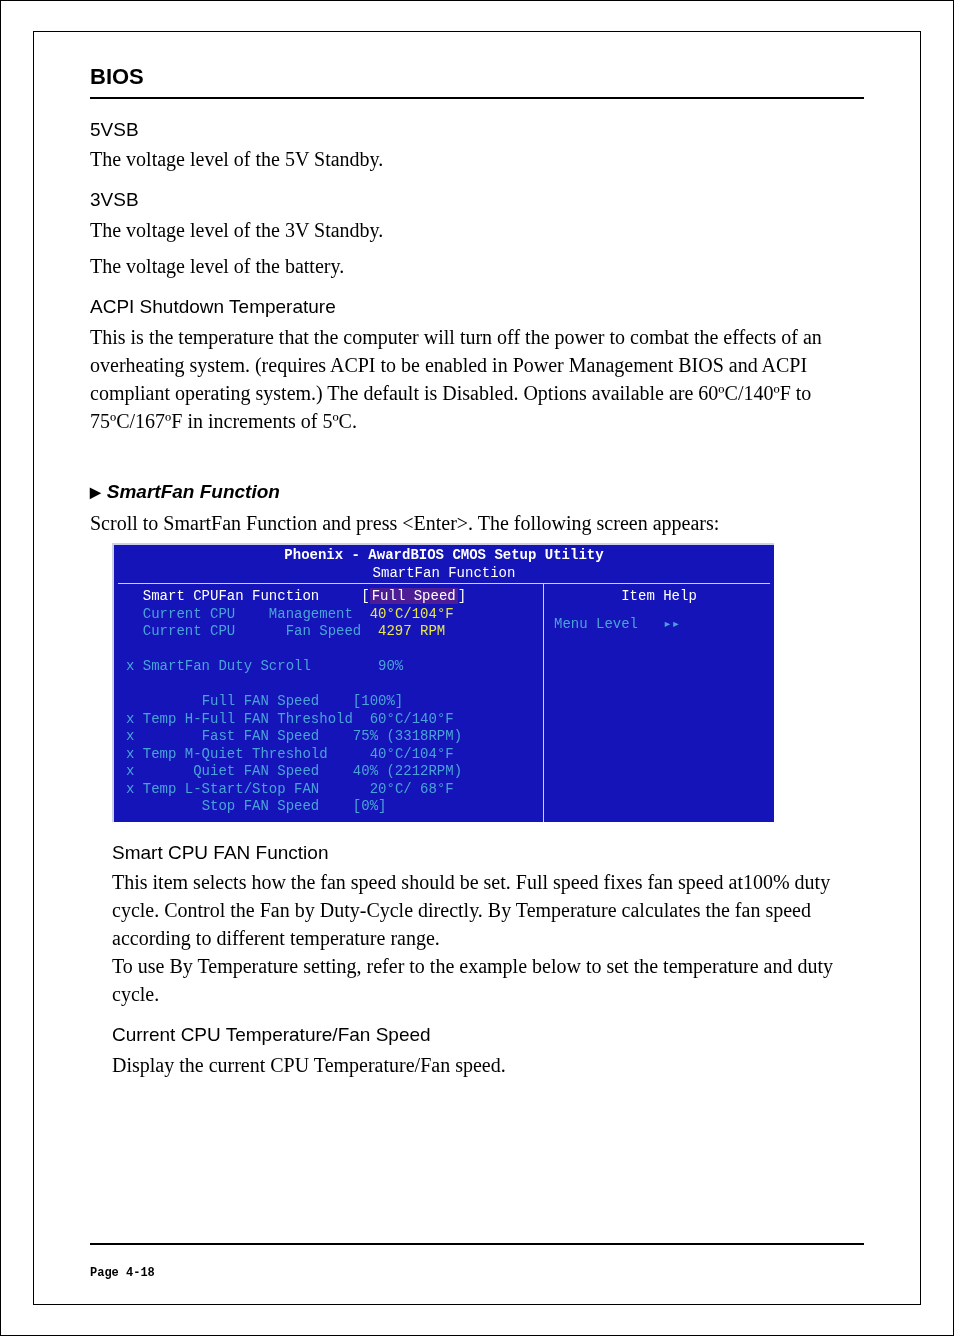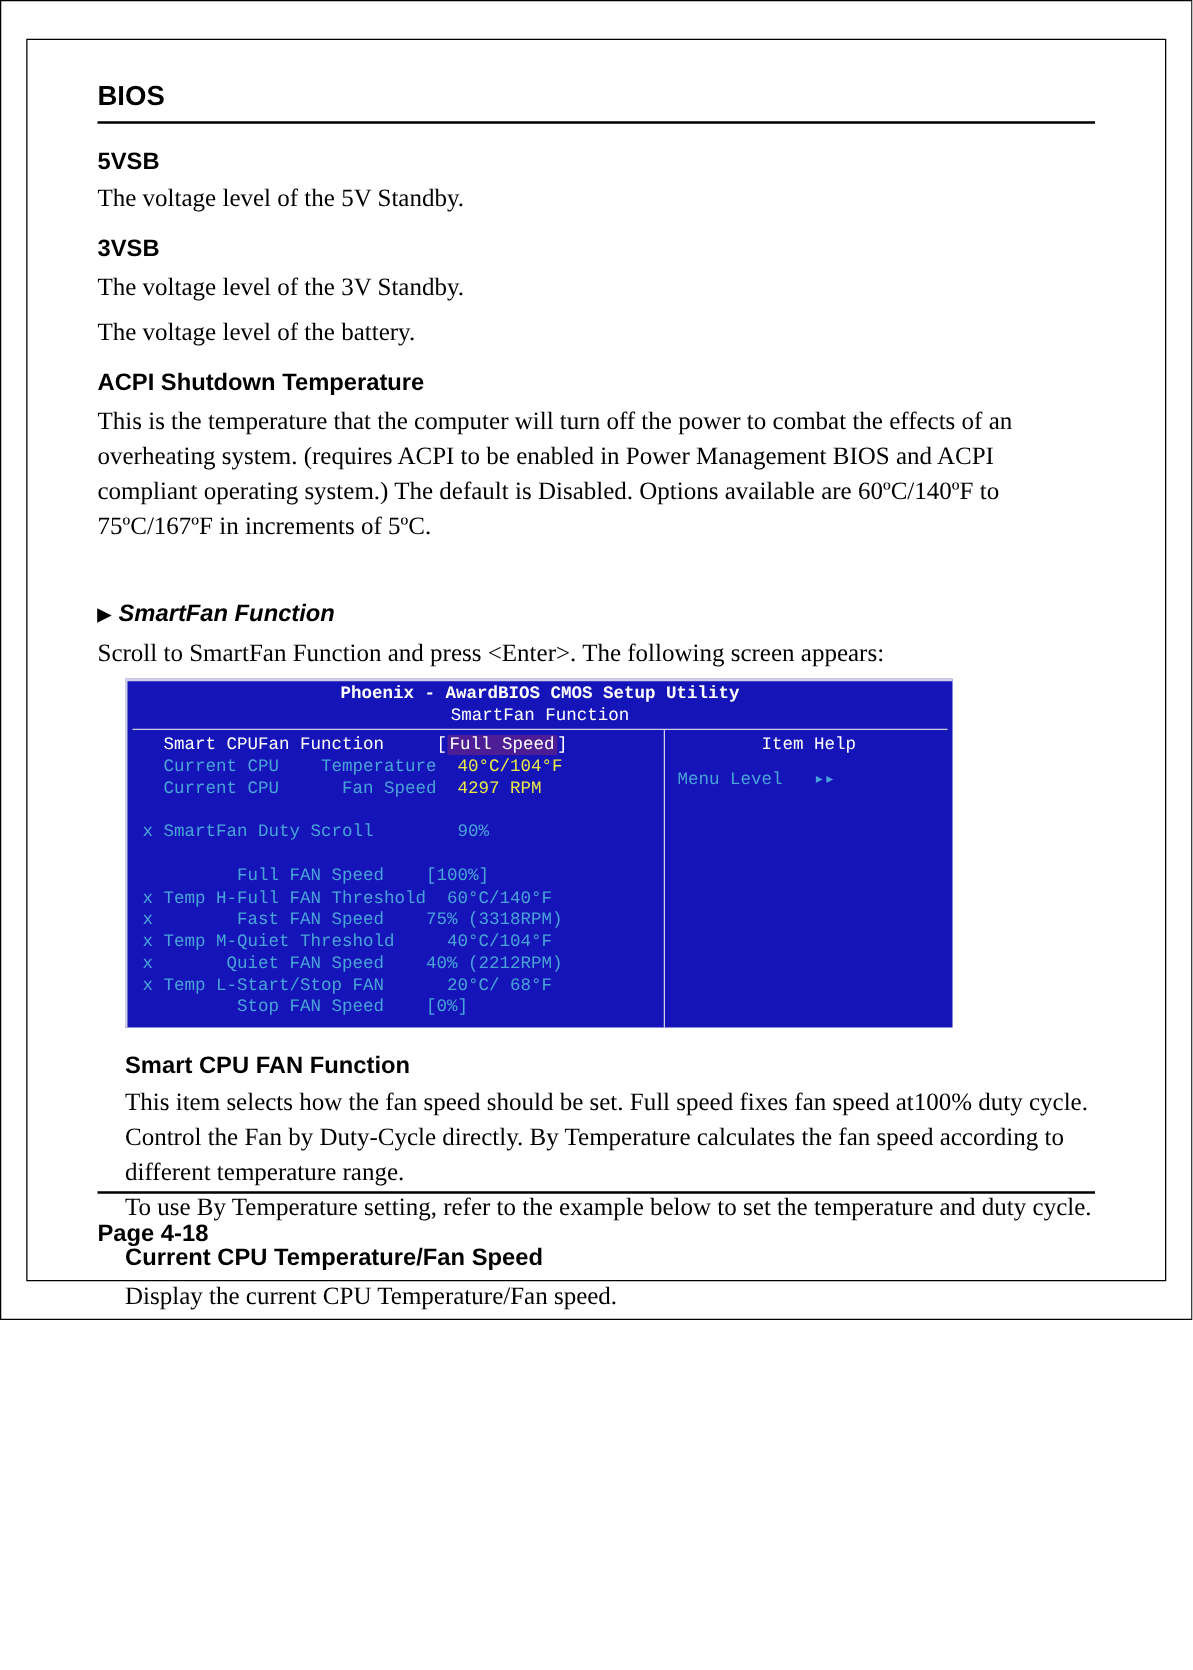--- a/index.html
+++ b/index.html
@@ -2,24 +2,24 @@
 <html><head>
 <meta charset="utf-8">
 <style>
   html, body {
     margin: 0;
     padding: 0;
     background: #fff;
   }
   .page-outer {
     width: 954px;
-    height: 1056px;
+    height: 1336px;
     box-sizing: border-box;
     border: 1px solid #000;
-    padding: 30px 20px;
+    padding: 30px 32px;
     position: relative;
   }
   .page-inner {
     width: 100%;
     height: 100%;
     box-sizing: border-box;
     border: 1px solid #000;
     padding: 30px 56px 22px 56px;
     position: relative;
     font-family: "Times New Roman", Times, serif;
@@ -33,21 +33,21 @@
     font-size: 22px;
     margin: 0 0 4px 0;
   }
   hr.chapter-rule {
     border: none;
     border-top: 2px solid #000;
     margin: 0 0 18px 0;
   }
   .item-head {
     font-family: Arial, Helvetica, sans-serif;
-    font-weight: bold;
+    font-weight: normal;
     font-size: 19px;
     margin: 14px 0 2px 0;
   }
   .item-body {
     font-family: "Times New Roman", Times, serif;
     font-size: 20px;
     margin: 0 0 8px 0;
   }
   .sub-section {
     margin-top: 44px;
@@ -130,23 +130,23 @@
     bottom: 22px;
     left: 56px;
     right: 56px;
   }
   hr.footer-rule {
     border: none;
     border-top: 2px solid #000;
     margin: 0 0 6px 0;
   }
   .page-number {
-    font-family: Liberation Sans, sans-serif;
-    font-weight: bold;
-    font-size: 19px;
+    font-family: Liberation Mono, monospace;
+    font-weight: bold;
+    font-size: 12px;
     margin-top: 20px;
   }
 </style>
 </head>
 <body>
 
 <div class="page-outer">
   <div class="page-inner">
 
     <h1 class="chapter">BIOS</h1>
@@ -170,21 +170,21 @@
       <div class="sub-intro item-body">Scroll to SmartFan Function and press &lt;Enter&gt;. The following screen appears:</div>
 
       <div class="bios-box">
         <div class="bios-title">
           <span>Phoenix - AwardBIOS CMOS Setup Utility</span>
           <span class="sub">SmartFan Function</span>
         </div>
         <div class="bios-body">
           <div class="bios-cols">
 <div class="bios-left"><span class="w">  <span>Smart CPUFan Function</span>     [</span><span class="r">Full Speed</span><span class="w">]</span>
-<span class="c">  <span>Current CPU    Temperature</span>  </span><span class="y">40°C/104°F</span>
+<span class="c">  <span>Current CPU    Management</span>  </span><span class="y">40°C/104°F</span>
 <span class="c">  <span>Current CPU      Fan Speed</span>  </span><span class="y">4297 RPM</span>
 
 <span class="c">x <span>SmartFan Duty Scroll</span>        </span><span class="c">90%</span>
 
 <span class="c">         <span>Full FAN Speed</span>    </span><span class="c">[100%]</span>
 <span class="c">x <span>Temp H-Full FAN Threshold</span>  </span><span class="c">60°C/140°F</span>
 <span class="c">x        <span>Fast FAN Speed</span>    </span><span class="c">75% (3318RPM)</span>
 <span class="c">x <span>Temp M-Quiet Threshold</span>     </span><span class="c">40°C/104°F</span>
 <span class="c">x       <span>Quiet FAN Speed</span>    </span><span class="c">40% (2212RPM)</span>
 <span class="c">x <span>Temp L-Start/Stop FAN</span>      </span><span class="c">20°C/ 68°F</span>

